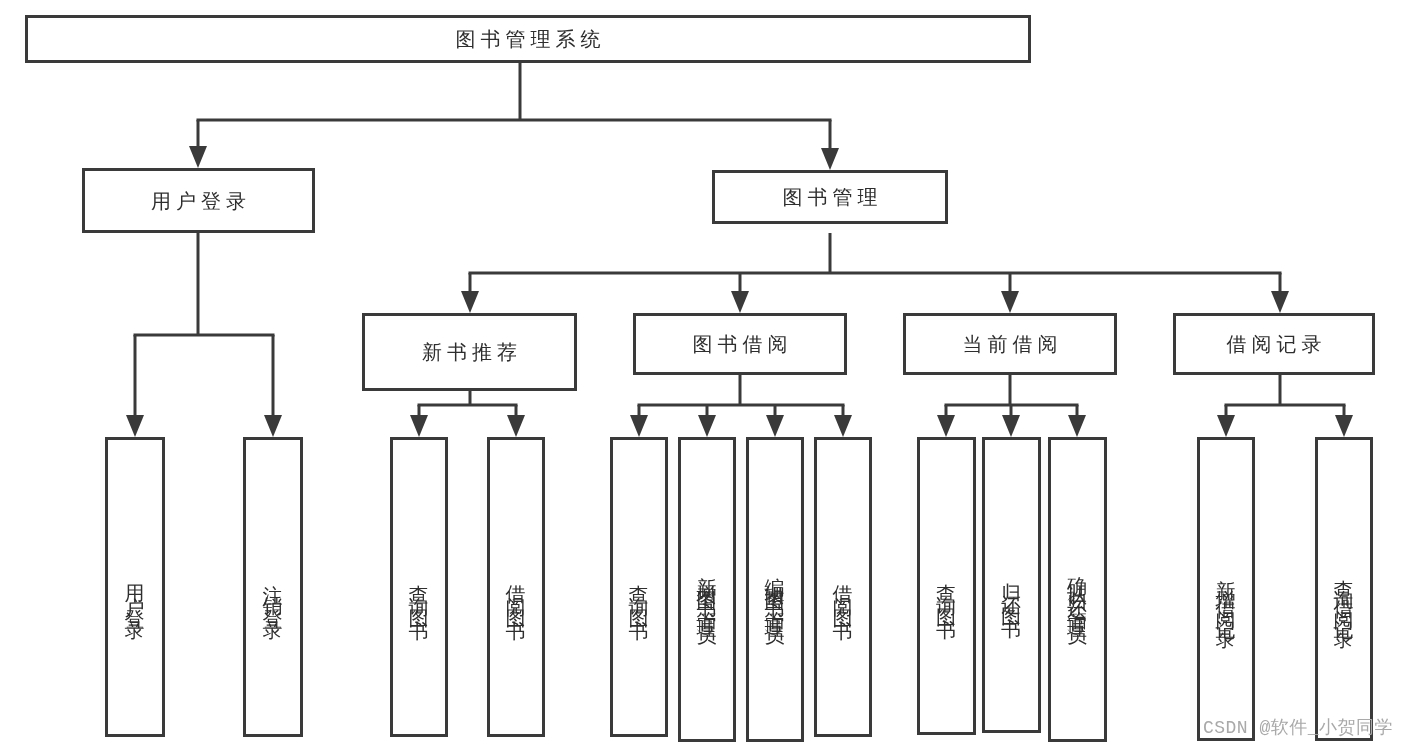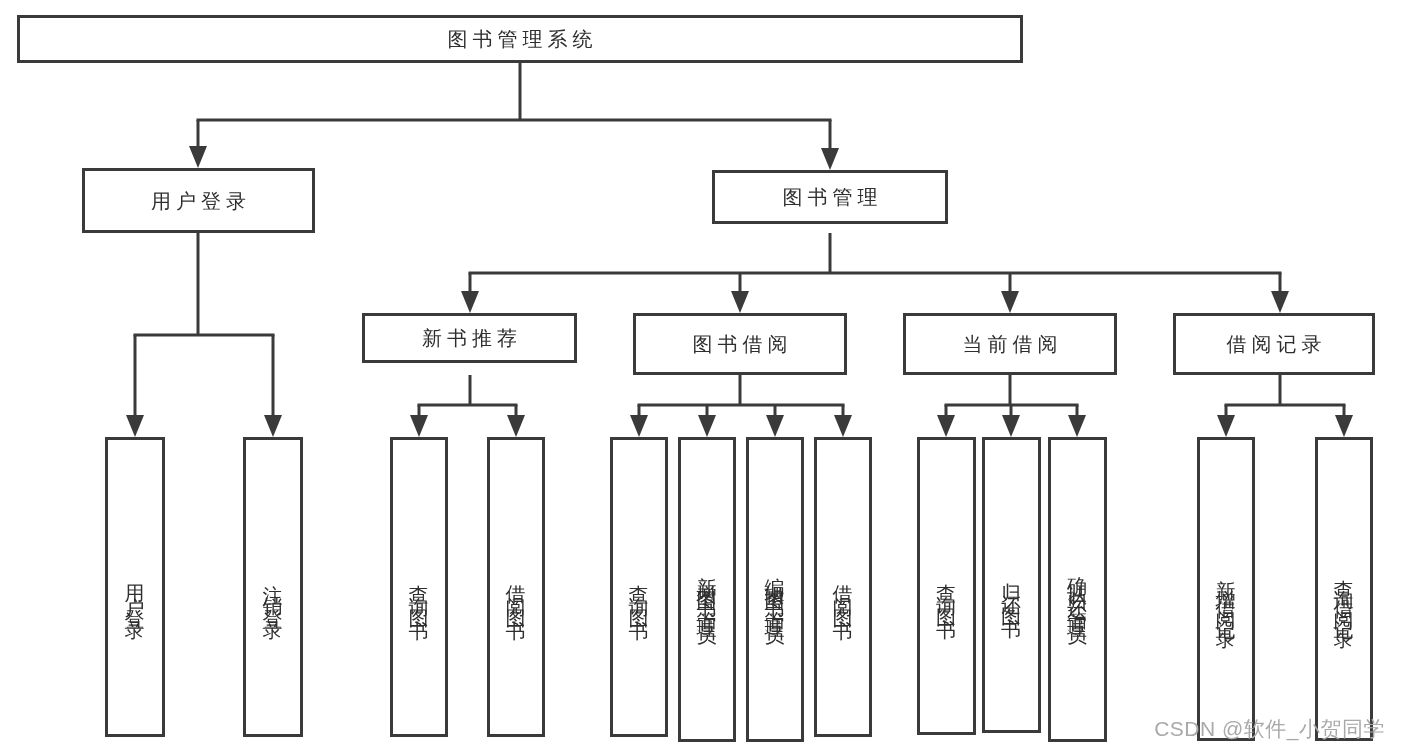--- a/index.html
+++ b/index.html
@@ -20,22 +20,22 @@
     transform:translateX(2.5px); 
   }
   .node-v span{
     writing-mode:vertical-rl;text-orientation:mixed;
     font-size:20px;line-height:1;letter-spacing:12px;
     transform:translateY(6px);
   }
   .node-v.mid span{letter-spacing:10px;transform:translateY(5px);}
   .node-v.long span{letter-spacing:7px;transform:translateY(3.5px);}
   .watermark{
-    position:absolute;z-index:2;right:20px;top:715px;
-    font-size:21px;letter-spacing:0.5px;color:#a9a9a9;white-space:nowrap;
+    position:absolute;z-index:2;right:12px;top:715px;
+    font-size:18px;letter-spacing:0.5px;color:#a9a9a9;white-space:nowrap;font-family:Liberation Mono, monospace;
   }
 </style>
 </head>
 <body>
 
 <div class="canvas">
 
   <svg id="wires" width="1405" height="747">
       <line x1="520" y1="63" x2="520" y2="120"></line>
       <line x1="196.5" y1="120" x2="831.5" y2="120"></line>
@@ -84,32 +84,32 @@
       <line x1="1077" y1="405" x2="1077" y2="421"></line>
       <polygon points="1068,415 1086,415 1077,437"></polygon>
       <line x1="1280" y1="375" x2="1280" y2="405"></line>
       <line x1="1224.5" y1="405" x2="1345.5" y2="405"></line>
       <line x1="1226" y1="405" x2="1226" y2="421"></line>
       <polygon points="1217,415 1235,415 1226,437"></polygon>
       <line x1="1344" y1="405" x2="1344" y2="421"></line>
       <polygon points="1335,415 1353,415 1344,437"></polygon>
     </svg>
 
-  <div class="node node-h" style="left:17px;top:15px;width:1006px;height:48px">
+  <div class="node node-h" style="left:25px;top:15px;width:1006px;height:48px">
     <span>图书管理系统</span>
   </div>
 
   <div class="node node-h" style="left:82px;top:168px;width:233px;height:65px">
     <span>用户登录</span>
   </div>
   <div class="node node-h" style="left:712px;top:170px;width:236px;height:54px">
     <span>图书管理</span>
   </div>
 
-  <div class="node node-h" style="left:362px;top:313px;width:215px;height:50px">
+  <div class="node node-h" style="left:362px;top:313px;width:215px;height:78px">
     <span>新书推荐</span>
   </div>
   <div class="node node-h" style="left:903px;top:313px;width:214px;height:62px">
     <span>当前借阅</span>
   </div>
   <div class="node node-h" style="left:633px;top:313px;width:214px;height:62px">
     <span>图书借阅</span>
   </div>
   <div class="node node-h" style="left:1173px;top:313px;width:202px;height:62px">
     <span>借阅记录</span>

